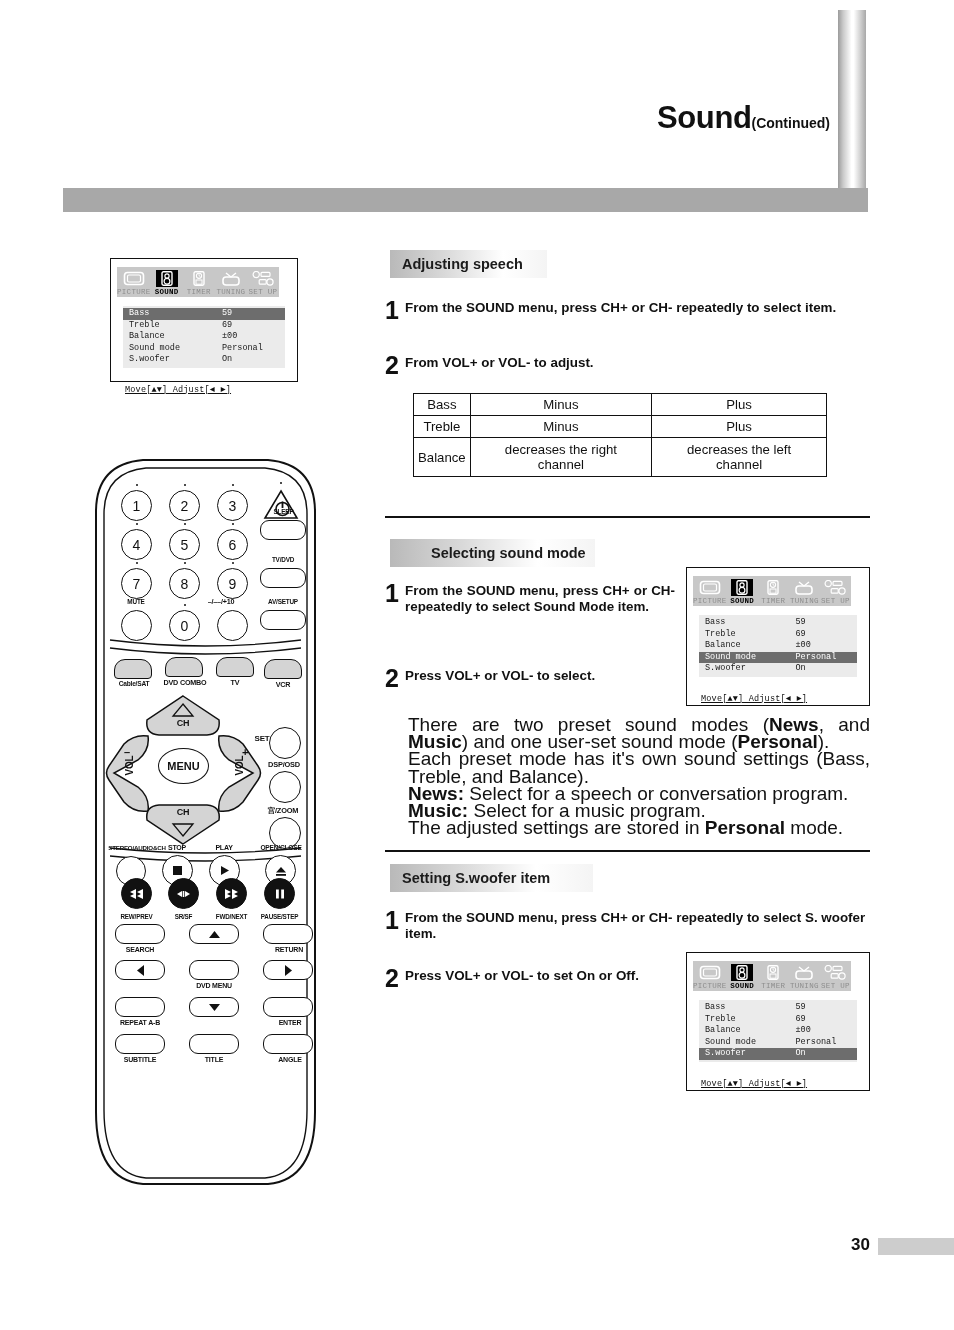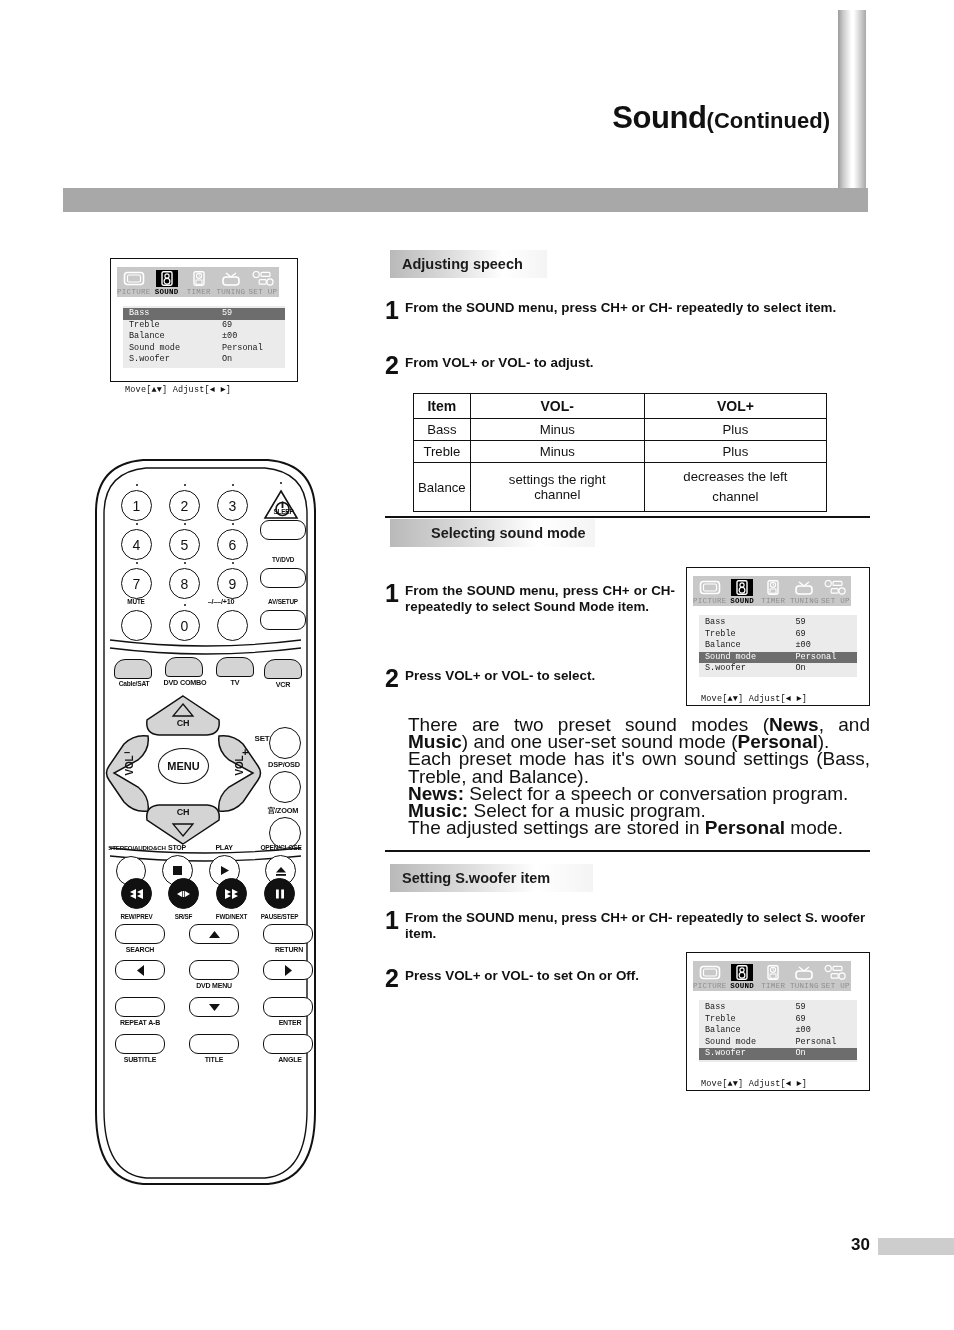--- a/index.html
+++ b/index.html
@@ -3,41 +3,41 @@
 <meta charset="utf-8">
 <style>
   html,body{margin:0;padding:0;background:#fff;}
   body{width:954px;height:1330px;position:relative;font-family:"Liberation Sans",sans-serif;color:#111;overflow:hidden;}
 
   
   #vbar{position:absolute;left:838px;top:10px;width:28px;height:180px;
         background:linear-gradient(to right,#9b9b9b 0%,#c9c9c9 18%,#ffffff 48%,#ffffff 56%,#d0d0d0 80%,#a8a8a8 100%);}
   #title{position:absolute;left:430px;top:100px;width:400px;text-align:right;}
   #title .big{font-size:31px;font-weight:bold;letter-spacing:-.4px;}
-  #title .small{font-size:22px;font-weight:bold;}
+  #title .small{font-size:14px;font-weight:bold;}
   #graybar{position:absolute;left:63px;top:188px;width:805px;height:24px;background:#a8a8a8;}
 
   
   #pagenum{position:absolute;left:851px;top:1235px;font-size:17px;font-weight:bold;}
   #pagebox{position:absolute;left:878px;top:1238px;width:76px;height:17px;background:#cdcdcd;}
 
   
   .osd{position:absolute;border:1px solid #111;background:#fff;box-sizing:border-box;}
   .osd-icons{display:flex;margin:8px 18px 0 6px;}
   .osd-ic{flex:1;display:flex;flex-direction:column;align-items:center;background:#c8c8c8;padding-top:3px;}
   .osd-ic.sel{background:#c8c8c8;}
   .ic-glyph{width:22px;height:17px;display:flex;align-items:center;justify-content:center;}
   .ic-lab{font-family:"Liberation Mono",monospace;font-size:7.5px;letter-spacing:.3px;color:#8d8d8d;margin-top:1px;line-height:9px;}
   .osd-ic.sel .ic-lab{color:#000;font-weight:bold;}
   .osd-rows{margin:9px 12px 0 12px;background:#ebebeb;padding:2px 0;}
   .osd-row{display:flex;font-family:"Liberation Mono",monospace;font-size:8.5px;line-height:11.5px;padding:0 6px;color:#1a1a1a;}
   .osd-row.hl{background:#6d6d6d;color:#fff;}
   .osd-row .k{width:62%;}
   .osd-row .v{width:38%;}
-  .osd-foot{font-family:"Liberation Mono",monospace;font-size:8.5px;margin:17px 0 0 14px;letter-spacing:.2px;}
+  .osd-foot{font-family:"Liberation Mono",monospace;font-size:8.5px;margin:17px 0 0 14px;letter-spacing:.2px;text-decoration:underline;}
   .selbox{background:#000;}
 
   
   #remote{position:absolute;left:88px;top:452px;width:235px;height:740px;}
   .rbtn{position:absolute;box-sizing:border-box;border:1.5px solid #111;background:#fff;}
   .rnum{border-radius:50%;display:flex;align-items:center;justify-content:center;font-size:14px;}
   .robl{border-radius:9px;}
   .rlab{position:absolute;font-size:6.4px;font-weight:bold;text-align:center;letter-spacing:-.2px;white-space:nowrap;}
   .dot{position:absolute;width:2px;height:2px;background:#111;border-radius:50%;}
 
@@ -384,45 +384,40 @@
   <div class="steptxt">From the SOUND menu, press CH+ or CH- repeatedly to select item.</div>
 </div>
 <div class="step" style="left:385px;top:355px;width:485px;">
   <div class="stepnum">2</div>
   <div class="steptxt">From VOL+ or VOL- to adjust.</div>
 </div>
 
 <table class="vt" id="vol-table" style="left:413px;top:393px;width:414px;">
     <tbody>
       <tr>
-        <th>Item</th>
-        <th>VOL-</th>
-        <th>VOL+</th>
-      </tr>
-      <tr>
         <td>Bass</td>
         <td>Minus</td>
         <td>Plus</td>
       </tr>
       <tr>
         <td>Treble</td>
         <td>Minus</td>
         <td>Plus</td>
       </tr>
       <tr>
         <td>Balance</td>
-        <td style="line-height: 15px; padding: 4px 18px;">settings the right channel</td>
-        <td style="line-height: 20px; padding: 4px 18px;">decreases the left channel</td>
+        <td style="line-height: 15px; padding: 4px 18px;">decreases the right channel</td>
+        <td style="line-height: 15px; padding: 4px 18px;">decreases the left channel</td>
       </tr>
     </tbody>
   </table>
 
 <div class="hr" style="left:385px;top:516px;width:485px;"></div>
 
-<div class="sec-head" style="left:390px;top:519px;width:205px;padding-left:41px;">Selecting sound mode</div>
+<div class="sec-head" style="left:390px;top:539px;width:205px;padding-left:41px;">Selecting sound mode</div>
 
 <div class="step" style="left:385px;top:583px;width:290px;">
   <div class="stepnum">1</div>
   <div class="steptxt" style="text-align:justify;">From the SOUND menu, press CH+ or CH- repeatedly to select Sound Mode item.</div>
 </div>
 <div class="step" style="left:385px;top:668px;width:290px;">
   <div class="stepnum">2</div>
   <div class="steptxt">Press VOL+ or VOL- to select.</div>
 </div>
 

